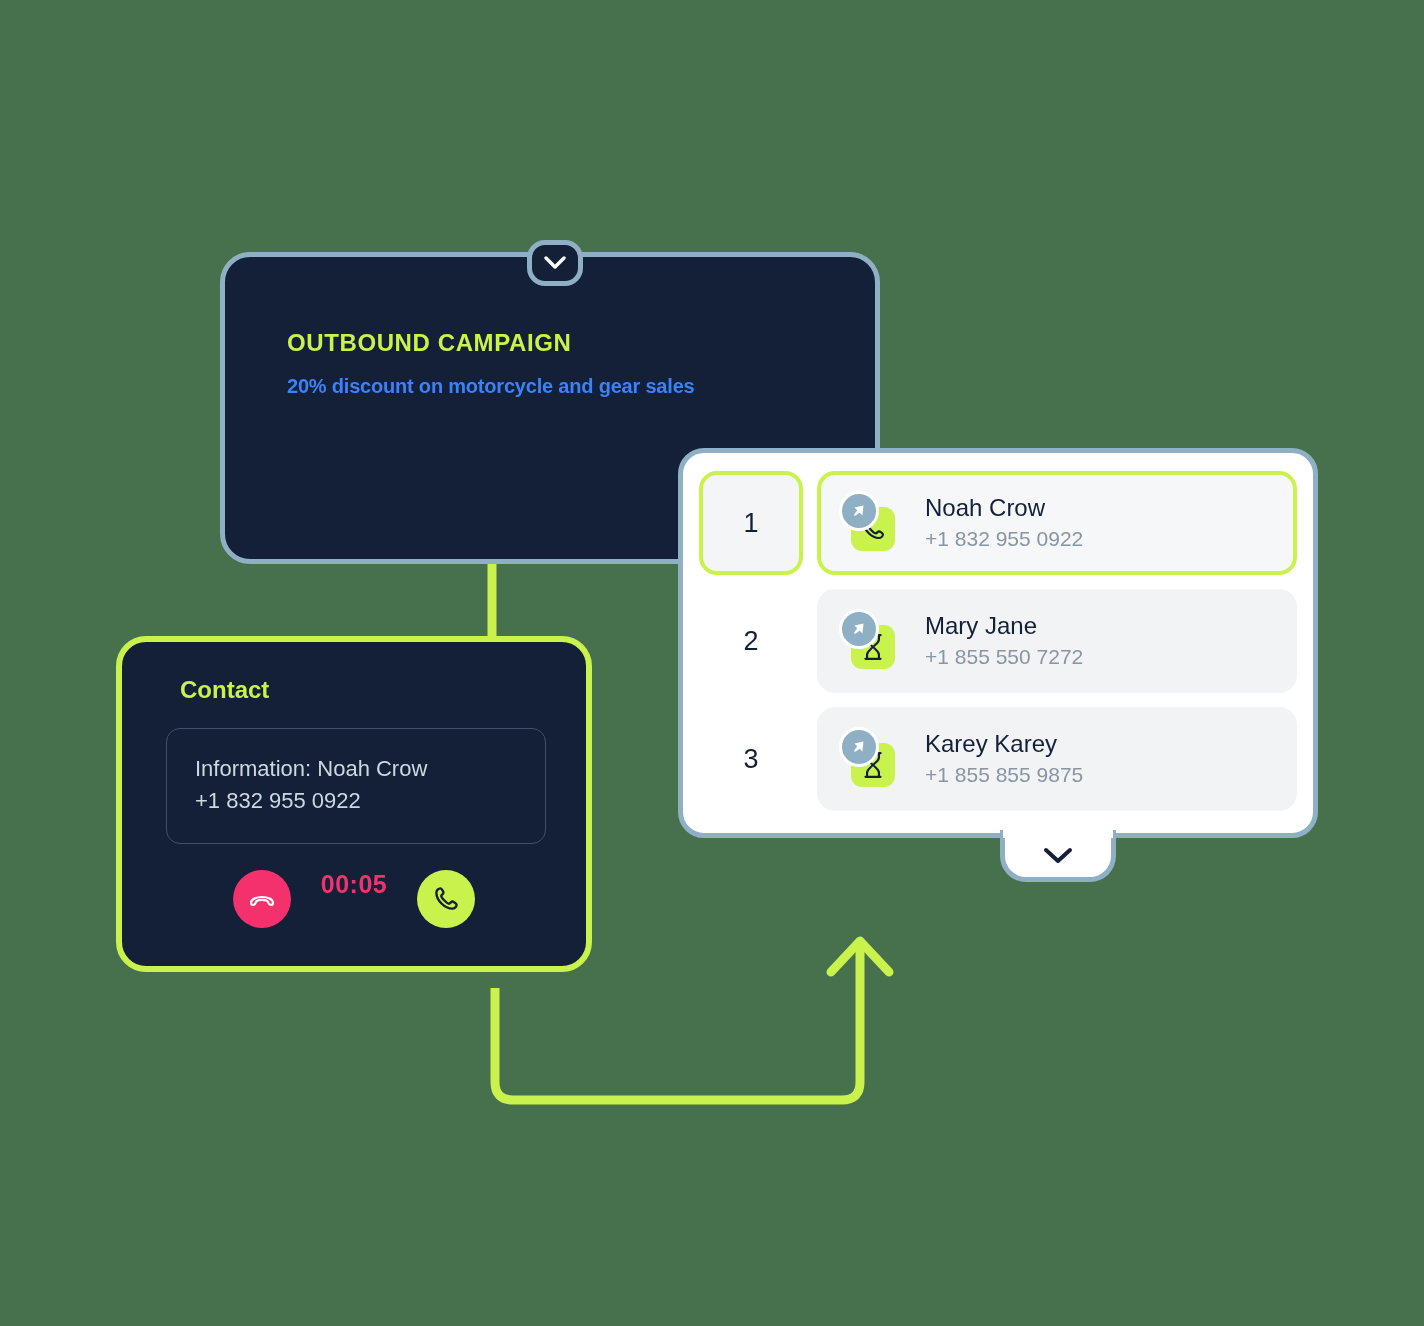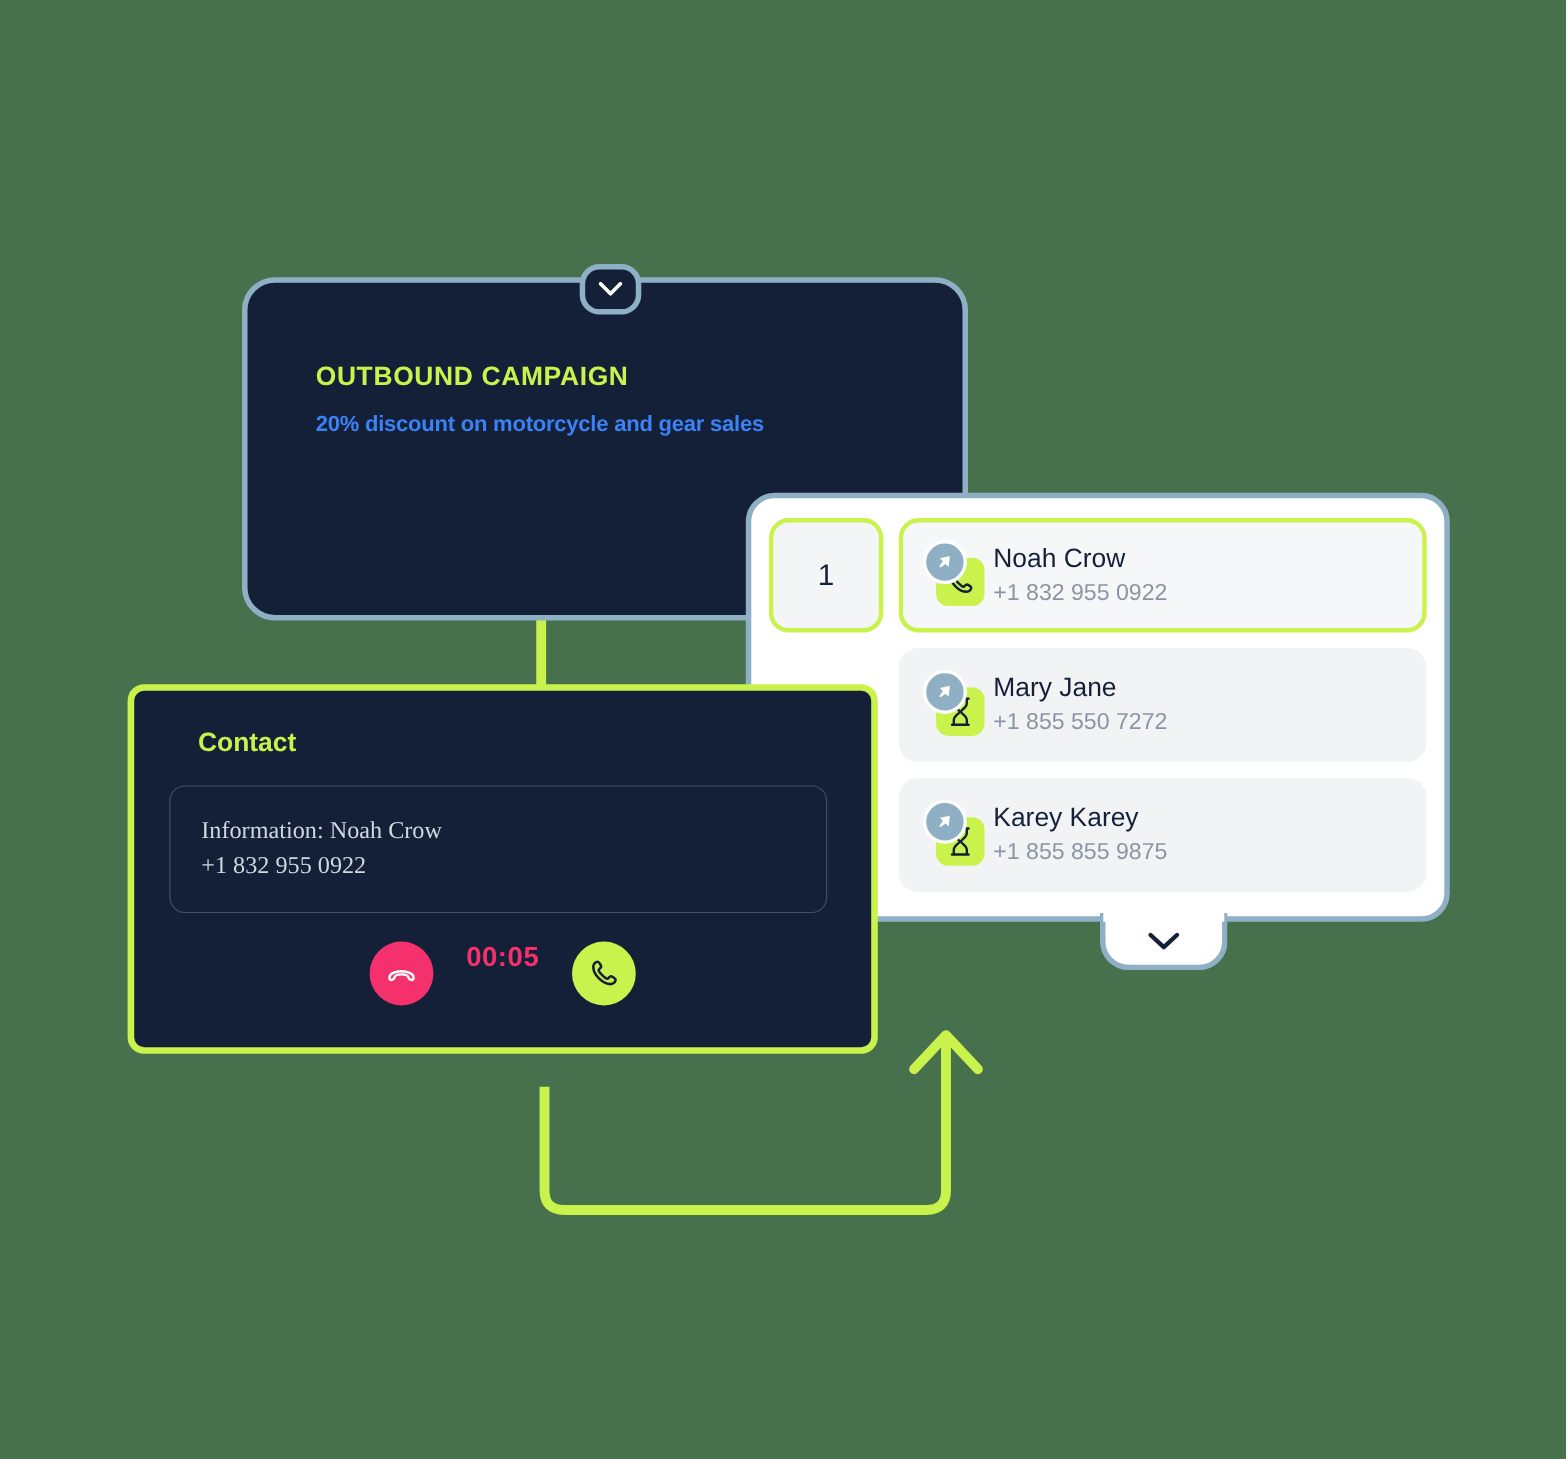--- a/index.html
+++ b/index.html
@@ -47,21 +47,21 @@
     box-sizing:border-box;z-index:6;
   }
   .list-inner{padding:18px 16px 16px 16px;display:flex;flex-direction:column;gap:14px;}
   .row{display:flex;align-items:stretch;gap:14px;height:104px;}
   .num{
     width:104px;flex:0 0 104px;display:flex;align-items:center;justify-content:center;
     font-size:27px;color:#132038;border-radius:18px;box-sizing:border-box;
   }
   .num.active{background:#f3f5f7;border:4px solid #c9f24d;}
   .card{
-    flex:1;display:flex;align-items:center;gap:8px;padding-left:22px;
+    flex:1;display:flex;align-items:center;gap:30px;padding-left:22px;
     background:#f1f3f5;border-radius:18px;box-sizing:border-box;border:4px solid transparent;
   }
   .card.active{background:#f5f7f8;border:4px solid #c9f24d;}
   .avatar{position:relative;width:52px;height:52px;flex:0 0 52px;}
   .avatar .tile{
     position:absolute;left:8px;top:10px;width:44px;height:44px;
     background:#c9f24d;border-radius:11px;
     display:flex;align-items:center;justify-content:center;
   }
   .avatar .badge{
@@ -76,32 +76,31 @@
     background:#ffffff;border:5px solid #8fb0c4;border-top:none;
     border-radius:0 0 26px 26px;box-sizing:border-box;z-index:7;
     display:flex;align-items:center;justify-content:center;padding-top:4px;
   }
   .chev-bottom-mask{
     position:absolute;left:1003px;top:826px;width:110px;height:12px;background:#ffffff;z-index:8;
   }
 
   
   .contact-card{
-    position:absolute;left:116px;top:622px;width:682px;height:336px;
-    background:#132038;border:6px solid #c9f24d;border-radius:15px;
+    position:absolute;left:116px;top:636px;width:476px;height:336px;
+    background:#132038;border:6px solid #c9f24d;border-radius:30px;
     box-sizing:border-box;z-index:9;
   }
   .contact-title{
     color:#c9f24d;font-size:24px;font-weight:bold;
     margin:0;padding:34px 0 0 58px;
   }
   .info-box{
-    margin:24px 40px 0 32px;border:1.5px solid #41506a;border-radius:14px;
+    margin:24px 40px 0 44px;border:1.5px solid #41506a;border-radius:14px;
     padding:24px 28px 26px 28px;
-    font-family:Liberation Serif, serif;
   }
   .info-line{color:#cfd7e0;font-size:22px;line-height:1.46;}
   .call-bar{
     display:flex;align-items:flex-start;justify-content:center;gap:30px;margin-top:26px;
   }
   .btn-round{
     width:58px;height:58px;border-radius:50%;display:flex;align-items:center;justify-content:center;
     border:none;padding:0;cursor:pointer;
   }
   .btn-hang{background:#f5316d;}

